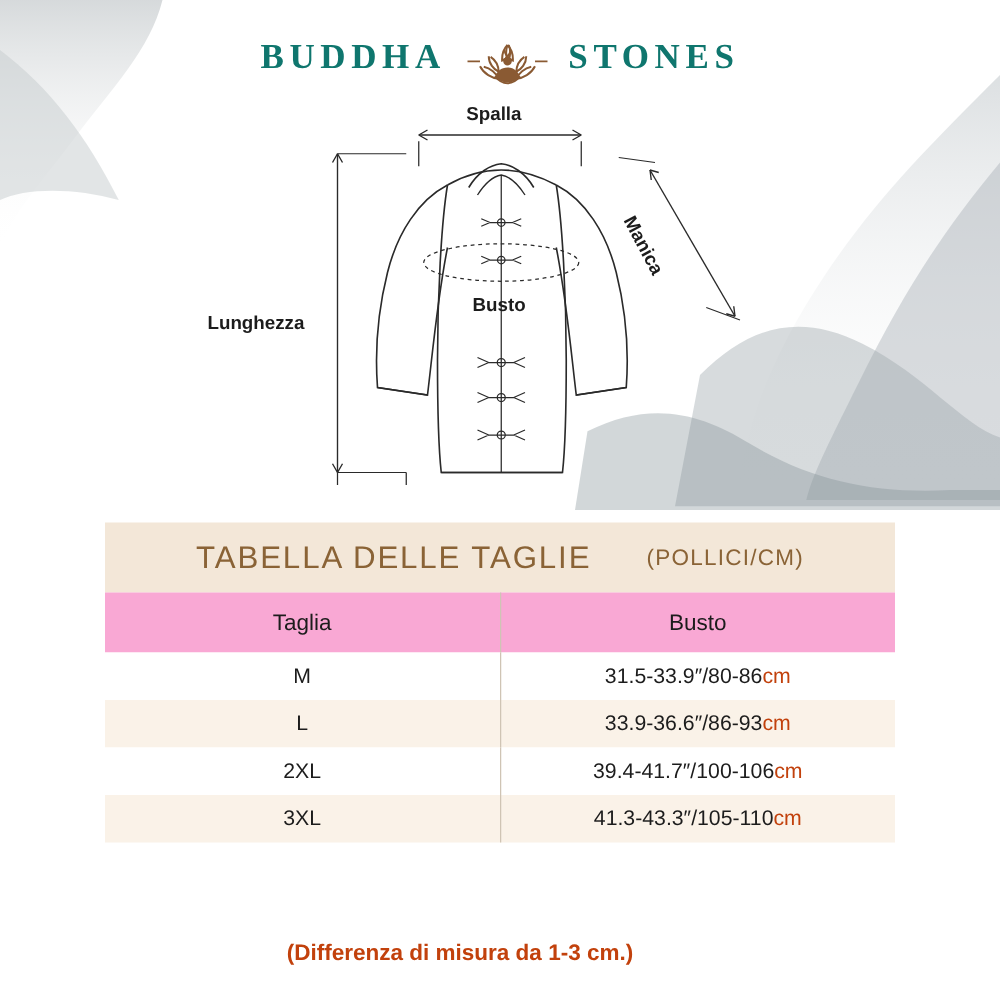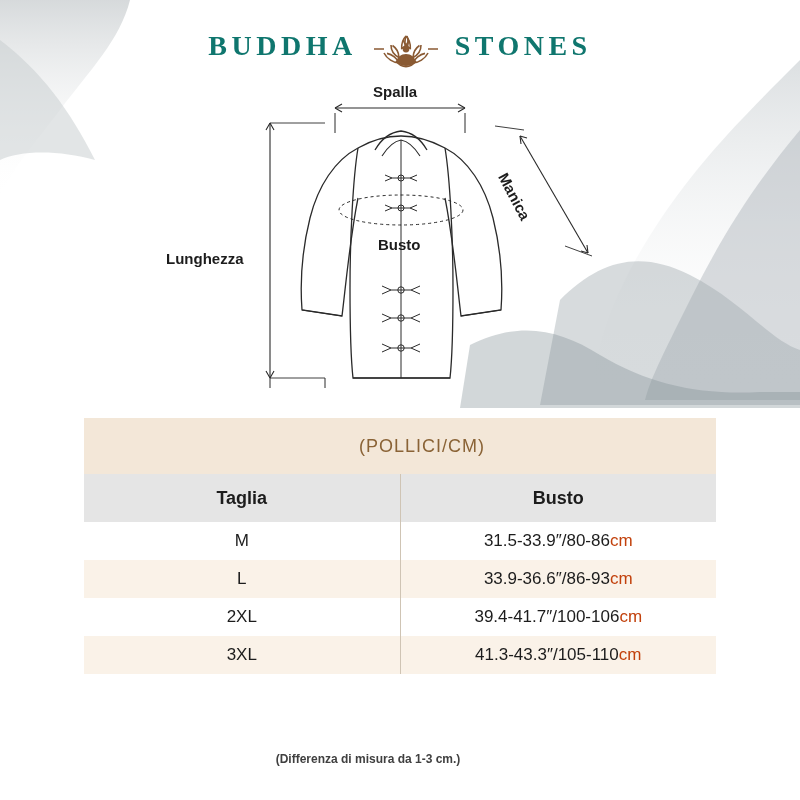--- a/index.html
+++ b/index.html
@@ -110,39 +110,39 @@
     color: #1c1c1c;
     font-size: 17px;
     height: 36px;
     border-right: 1px solid #cfc4b4;
   }
   table.sizes th:last-child,
   table.sizes td:last-child {
     border-right: 0;
   }
   table.sizes thead th {
-    background: #e5e5e5;
+    background: #f9a8d4;
     font-size: 18px;
-    font-weight: 700;
+    font-weight: 400;
     height: 46px;
   }
   table.sizes tbody tr:nth-child(odd) td  { background: #ffffff; }
   table.sizes tbody tr:nth-child(even) td { background: #faf2e8; }
   table.sizes td { font-size: 17px; }
   td .unit { color: #c2410c; }
 
   .note {
     position: absolute;
     top: 752px;
     left: 0;
     width: 736px;
     text-align: center;
-    font-size: 12px;
+    font-size: 18px;
     font-weight: 700;
-    color: #404040;
+    color: #c2410c;
   }
 </style>
 </head>
 <body>
 
 <svg class="bg-wash" viewBox="0 0 800 800" preserveAspectRatio="none">
   <defs>
     <linearGradient id="gl" x1="0" y1="0" x2="0" y2="1">
       <stop offset="0" stop-color="#cfd3d5" stop-opacity="0.85"></stop>
       <stop offset="1" stop-color="#ffffff" stop-opacity="0"></stop>
@@ -248,20 +248,21 @@
   </svg>
 
   <div class="lbl lbl-spalla">Spalla</div>
   <div class="lbl lbl-busto">Busto</div>
   <div class="lbl lbl-lung">Lunghezza</div>
   <div class="lbl lbl-manica">Manica</div>
 </div>
 
 <div class="table-wrap">
   <div class="tbl-title">
+    <span class="big">TABELLA DELLE TAGLIE</span>
     <span class="small">(POLLICI/CM)</span>
   </div>
   <table class="sizes">
     <thead>
       <tr>
         <th>Taglia</th>
         <th>Busto</th>
       </tr>
     </thead>
     <tbody>

